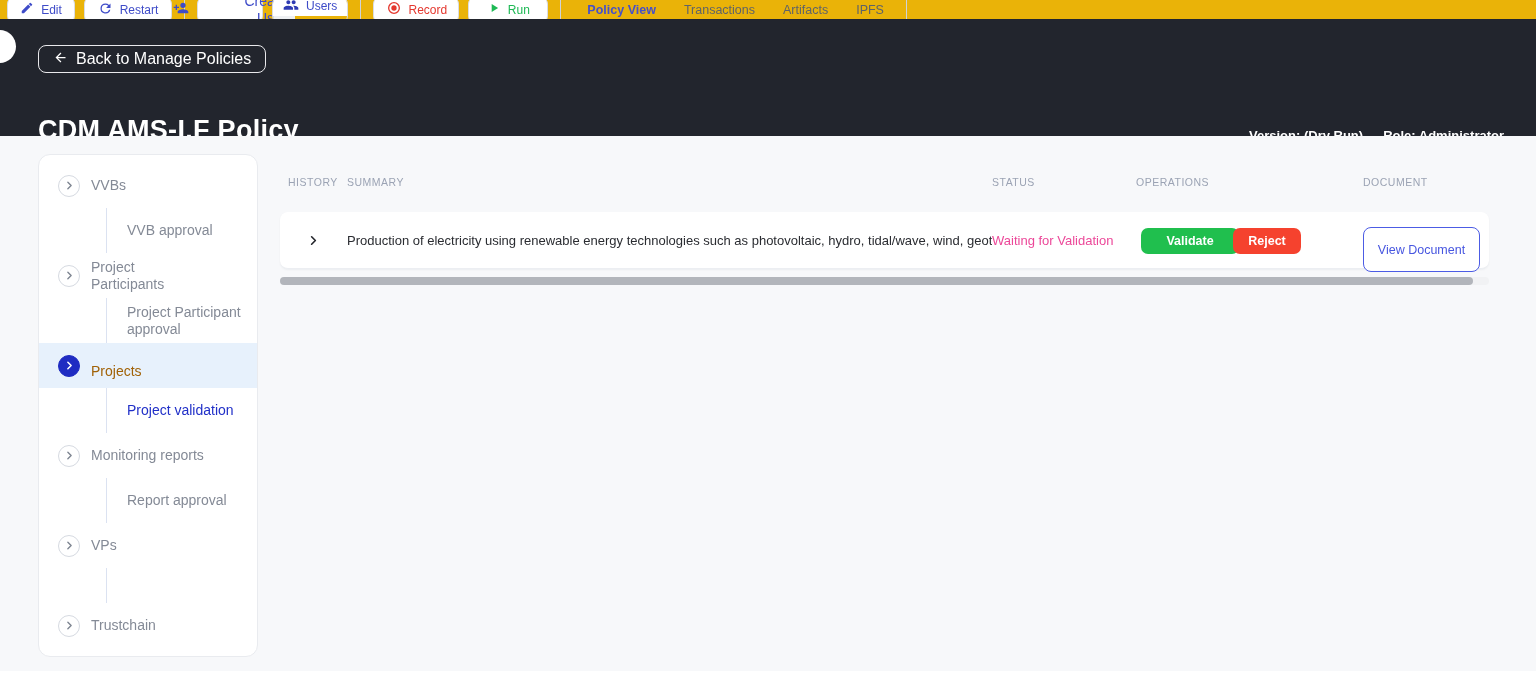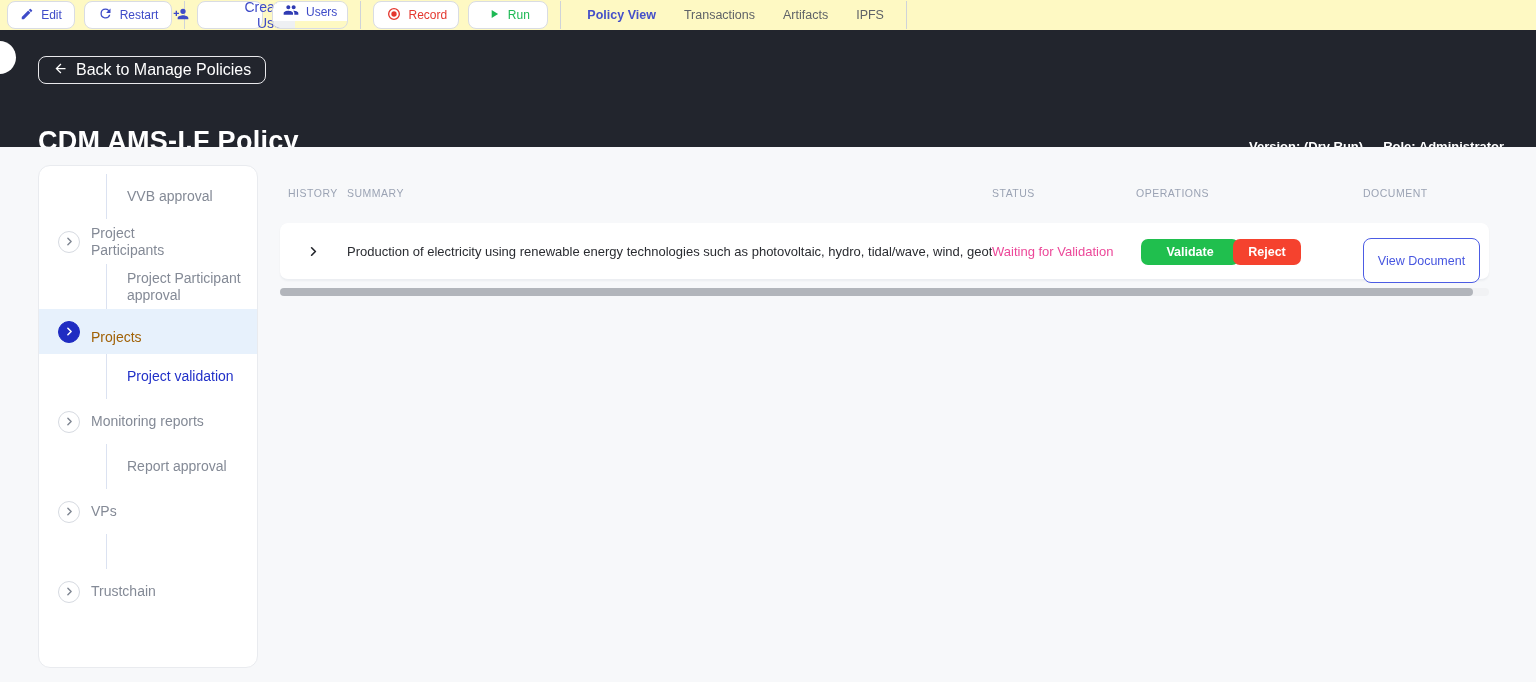--- a/index.html
+++ b/index.html
@@ -1,20 +1,20 @@
 <!DOCTYPE html>
 <html><head>
 <meta charset="utf-8">
 <style>
   * { margin:0; padding:0; box-sizing:border-box; }
   html,body { width:1536px; height:687px; overflow:hidden; background:#fff;
               font-family:"Liberation Sans", sans-serif; }
 
   
-  .toolbar { height:30px; background:#fef9c3; display:flex; align-items:center; padding-left:7px; }
+  .toolbar { height:19px; background:#eab308; display:flex; align-items:center; padding-left:7px; }
   .tb-btn { height:28px; border:1px solid #d9dce3; border-radius:8px; background:#fff;
             display:flex; align-items:center; justify-content:center; gap:7px;
             font-size:12px; color:#3e4bc8; cursor:pointer; margin-right:9px; }
   .tb-btn svg { flex:0 0 auto; }
   .tb-btn.red { color:#e4372e; }
   .tb-btn.green { color:#1db954; }
   .two-line { font-size:14px; line-height:1.15; text-align:right;margin-left:48px; }
   .tb-divider { width:1px; height:28px; background:#cfd3d9; margin:0 12px 0 3px; }
   .split { display:flex; height:28px; border:1px solid #d9dce3; border-radius:8px;
            overflow:hidden; margin-right:9px;flex-direction:column; }
@@ -174,20 +174,28 @@
   <div class="header-meta">
     <span>Version: (Dry Run)</span>
     <span>Role: Administrator</span>
   </div>
 </div>
 
 <div class="content">
 
   <div class="side-card">
 
+    <div class="p-row">
+      <span class="circle">
+          <svg width="13" height="13" viewBox="0 0 24 24" fill="none" stroke="#7e8591" stroke-width="2.6" stroke-linecap="round" stroke-linejoin="round">
+            <path d="M9 6l6 6-6 6"></path>
+          </svg>
+        </span>
+      <span class="lbl">VVBs</span>
+    </div>
     <div class="child-wrap">
       <div class="c-row">
         <span class="lbl">VVB approval</span>
       </div>
     </div>
 
     <div class="p-row">
       <span class="circle">
           <svg width="13" height="13" viewBox="0 0 24 24" fill="none" stroke="#7e8591" stroke-width="2.6" stroke-linecap="round" stroke-linejoin="round">
             <path d="M9 6l6 6-6 6"></path>

